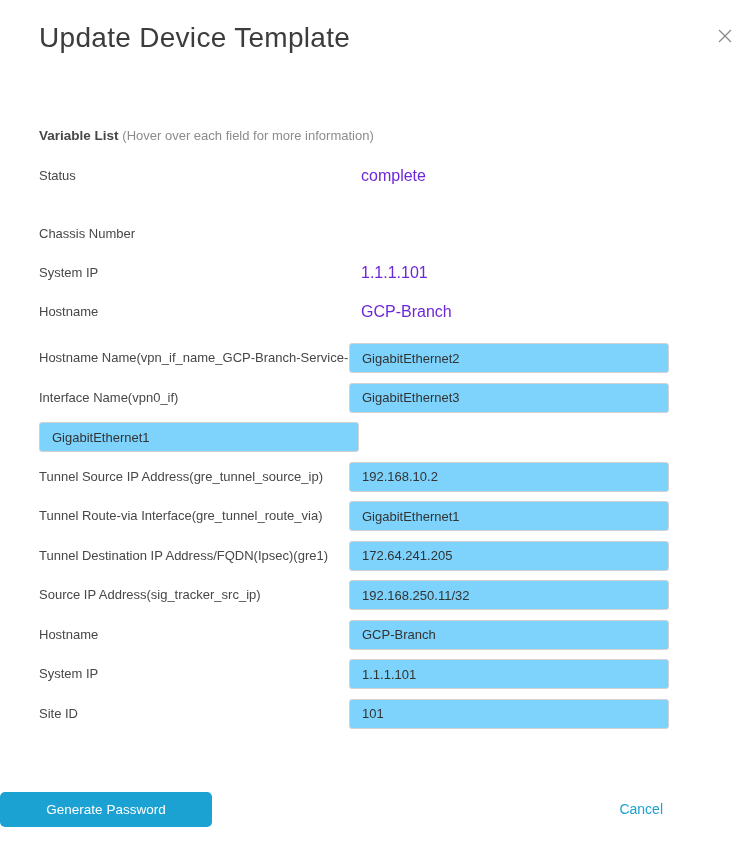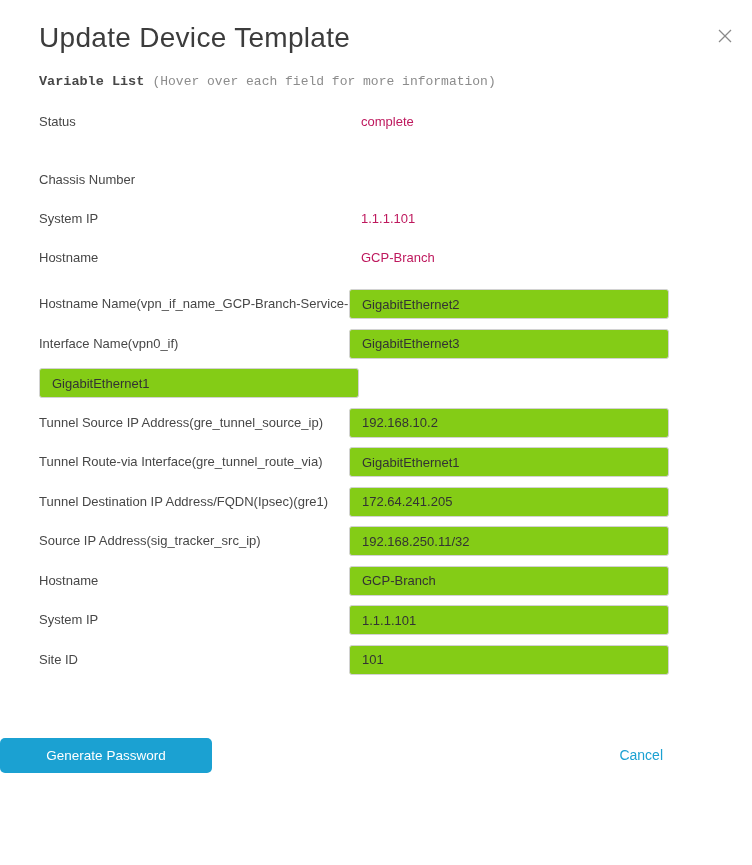--- a/index.html
+++ b/index.html
@@ -23,59 +23,58 @@
   }
   .dialog-title {
     margin: 22px 39px 0 39px;
     font-size: 28px;
     line-height: 32px;
     font-weight: 300;
     letter-spacing: 0.3px;
     color: #3c3c3c;
   }
   .section-heading {
-    margin: 20px 39px 0 39px;
+    margin: 74px 39px 0 39px;
     height: 16px;
     font-size: 13.5px;
     line-height: 16px;
-    font-family: Liberation Mono, monospace;
   }
   .section-heading .bold { font-weight: bold; color: #474747; }
   .section-heading .hint { color: #8c8c8c; font-size: 13px; }
   .rows { margin-top: 24px; }
   .row { padding-left: 39px; padding-right: 39px; display: flex; }
   .static-row { height: 16px; margin-bottom: 23px; align-items: flex-start; }
   .static-row:first-child { margin-bottom: 42px; }
   .field-label {
     flex: 0 0 310px;
     width: 310px;
     font-size: 13px;
     line-height: 16px;
     color: #474747;
     white-space: nowrap;
     overflow: hidden;
   }
   .static-value {
     padding-left: 12px;
-    font-size: 13px;
+    font-size: 16px;
     line-height: 16px;
-    color: #be185d;
+    color: #6d28d9;
   }
   #input-rows { margin-top: 18px; }
   .input-row { height: 30px; margin-bottom: 9.5px; align-items: center; }
   .input-row .field-label { line-height: 30px; }
   .field-input {
     width: 320px; height: 30px;
     border: 1px solid var(--input-border, #d2d2d2);
     border-radius: 3px;
     padding: 0 12px;
     font-family: "Liberation Sans", "DejaVu Sans", sans-serif;
     font-size: 13px;
     color: #333;
-    background: #84cc16;
+    background: #7dd3fc;
     outline: none;
   }
   .footer {
     margin-top: 63px;
     display: flex;
     align-items: center;
     justify-content: space-between;
   }
   .btn {
     background: var(--accent, #1ba1d2);

